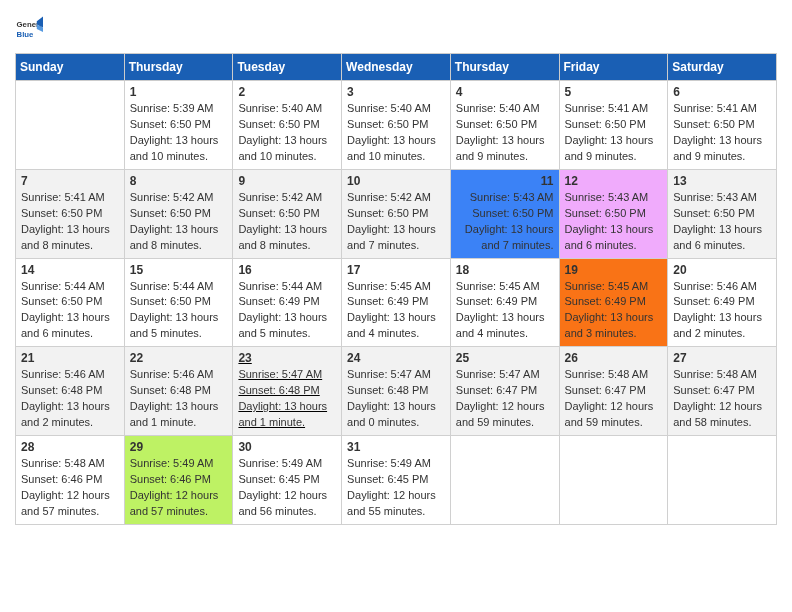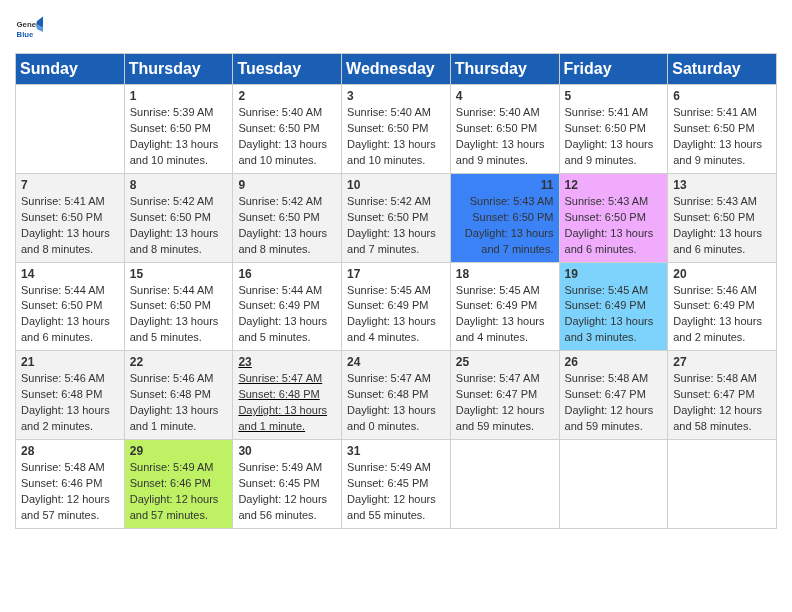--- a/index.html
+++ b/index.html
@@ -41,21 +41,21 @@
     .calendar {
       width: 100%;
       border-collapse: collapse;
       font-size: 10.5px;
     }
     .calendar th {
       background-color: #1a5fb4;
       color: #fff;
       padding: 6px 4px;
       text-align: left;
-      font-size: 16px;
+      font-size: 12px;
       font-weight: bold;
       border: 1px solid #ccc;
     }
     .calendar td {
       border: 1px solid #d0d0d0;
       vertical-align: top;
       padding: 4px 5px;
       width: calc(100% / 7);
       min-height: 80px;
     }
@@ -189,21 +189,21 @@
           <div class="day-info">Sunrise: 5:44 AM<br>Sunset: 6:49 PM<br>Daylight: 13 hours and 5 minutes.</div>
         </td>
         <td style="background-color: rgb(255, 255, 255);">
           <div class="day-number">17</div>
           <div class="day-info">Sunrise: 5:45 AM<br>Sunset: 6:49 PM<br>Daylight: 13 hours and 4 minutes.</div>
         </td>
         <td style="background-color: rgb(255, 255, 255);">
           <div class="day-number">18</div>
           <div class="day-info">Sunrise: 5:45 AM<br>Sunset: 6:49 PM<br>Daylight: 13 hours and 4 minutes.</div>
         </td>
-        <td style="background-color: #7dd3fc;">
+        <td style="background-color: #f97316;">
           <div class="day-number">19</div>
           <div class="day-info">Sunrise: 5:45 AM<br>Sunset: 6:49 PM<br>Daylight: 13 hours and 3 minutes.</div>
         </td>
         <td style="background-color: rgb(255, 255, 255);">
           <div class="day-number">20</div>
           <div class="day-info">Sunrise: 5:46 AM<br>Sunset: 6:49 PM<br>Daylight: 13 hours and 2 minutes.</div>
         </td>
       </tr>
       <tr>
         <td style="background-color: rgb(242, 242, 242);">

